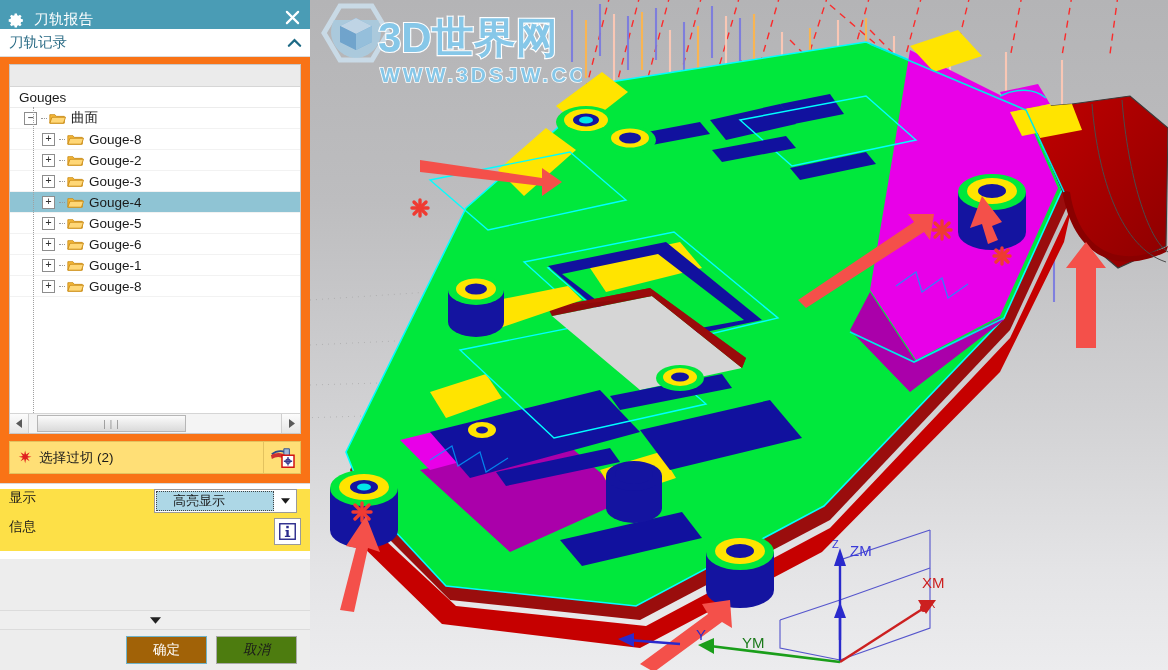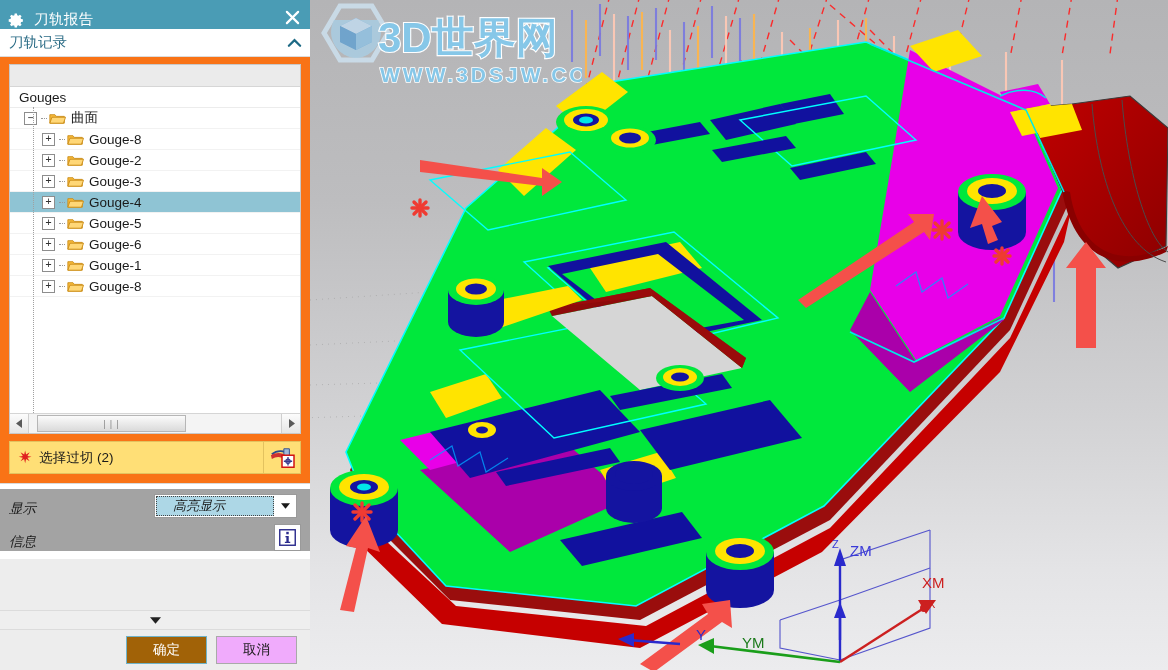--- a/index.html
+++ b/index.html
@@ -106,21 +106,21 @@
   .reqrow .star { color: #e02020; font-size: 17px; line-height: 1; font-weight: bold; }
   .reqrow .txt { font-size: 13.5px; color: #1a1a1a; }
   .reqrow .iconbtn {
     width: 36px; background: #ffdf76; border: 1px solid #e3c25f; border-left: none;
     display: flex; align-items: center; justify-content: center;
   }
 
   .divider { height:1px; background:#d9d9d9; margin: 9px 0 0 0; }
 
   
-  .optrow { display: flex; align-items: flex-end; height: 29px; padding: 0 9px; background:#a3a3a3;font-style:italic; }
+  .optrow { display: flex; align-items: flex-start; height: 29px; padding: 0 9px; background:#fde047; }
   .optrow .olbl { font-size: 13.5px; color: #1a1a1a; width: 145px; flex: 0 0 auto;}
   .combo {
     flex: 1 1 auto; height: 22px; border: 1px solid #9a9a9a; background: #ffffff;
     display: flex; align-items: stretch; max-width: 141px;
   }
   .combo .val {
     flex: 1 1 auto; background: #add7e6; margin: 1px; border: 1px dotted #444;
     display: flex; align-items: center; padding-left: 16px; font-size: 13px; color: #1a1a1a;
   }
   .combo .arrowbox {
@@ -139,21 +139,21 @@
 
   .footer {
     height: 40px; background: #ededed; display: flex; align-items: center;
     justify-content: flex-end; padding-right: 13px; gap: 9px; flex: 0 0 auto;
   }
   .btn {
     min-width: 59px; height: 26px; font-size: 13.5px; display: flex; align-items: center;
     justify-content: center; cursor: pointer; padding: 0 10px;
   }
   .btn.primary { background: #a16207; color: #ffffff; border: 1px solid #6fb3c9; }
-  .btn.secondary { background: #f0abfc; color: #1a1a1a; border: 1px solid #a9a9a9; }
+  .btn.secondary { background: #4d7c0f; color: #1a1a1a; border: 1px solid #a9a9a9; font-style: italic; }
 
   
   #watermark {
     position: absolute; right: 8px; bottom: 8px; width: 272px; height: 98px;
     pointer-events: none;
   }
 </style>
 </head>
 <body>
 

